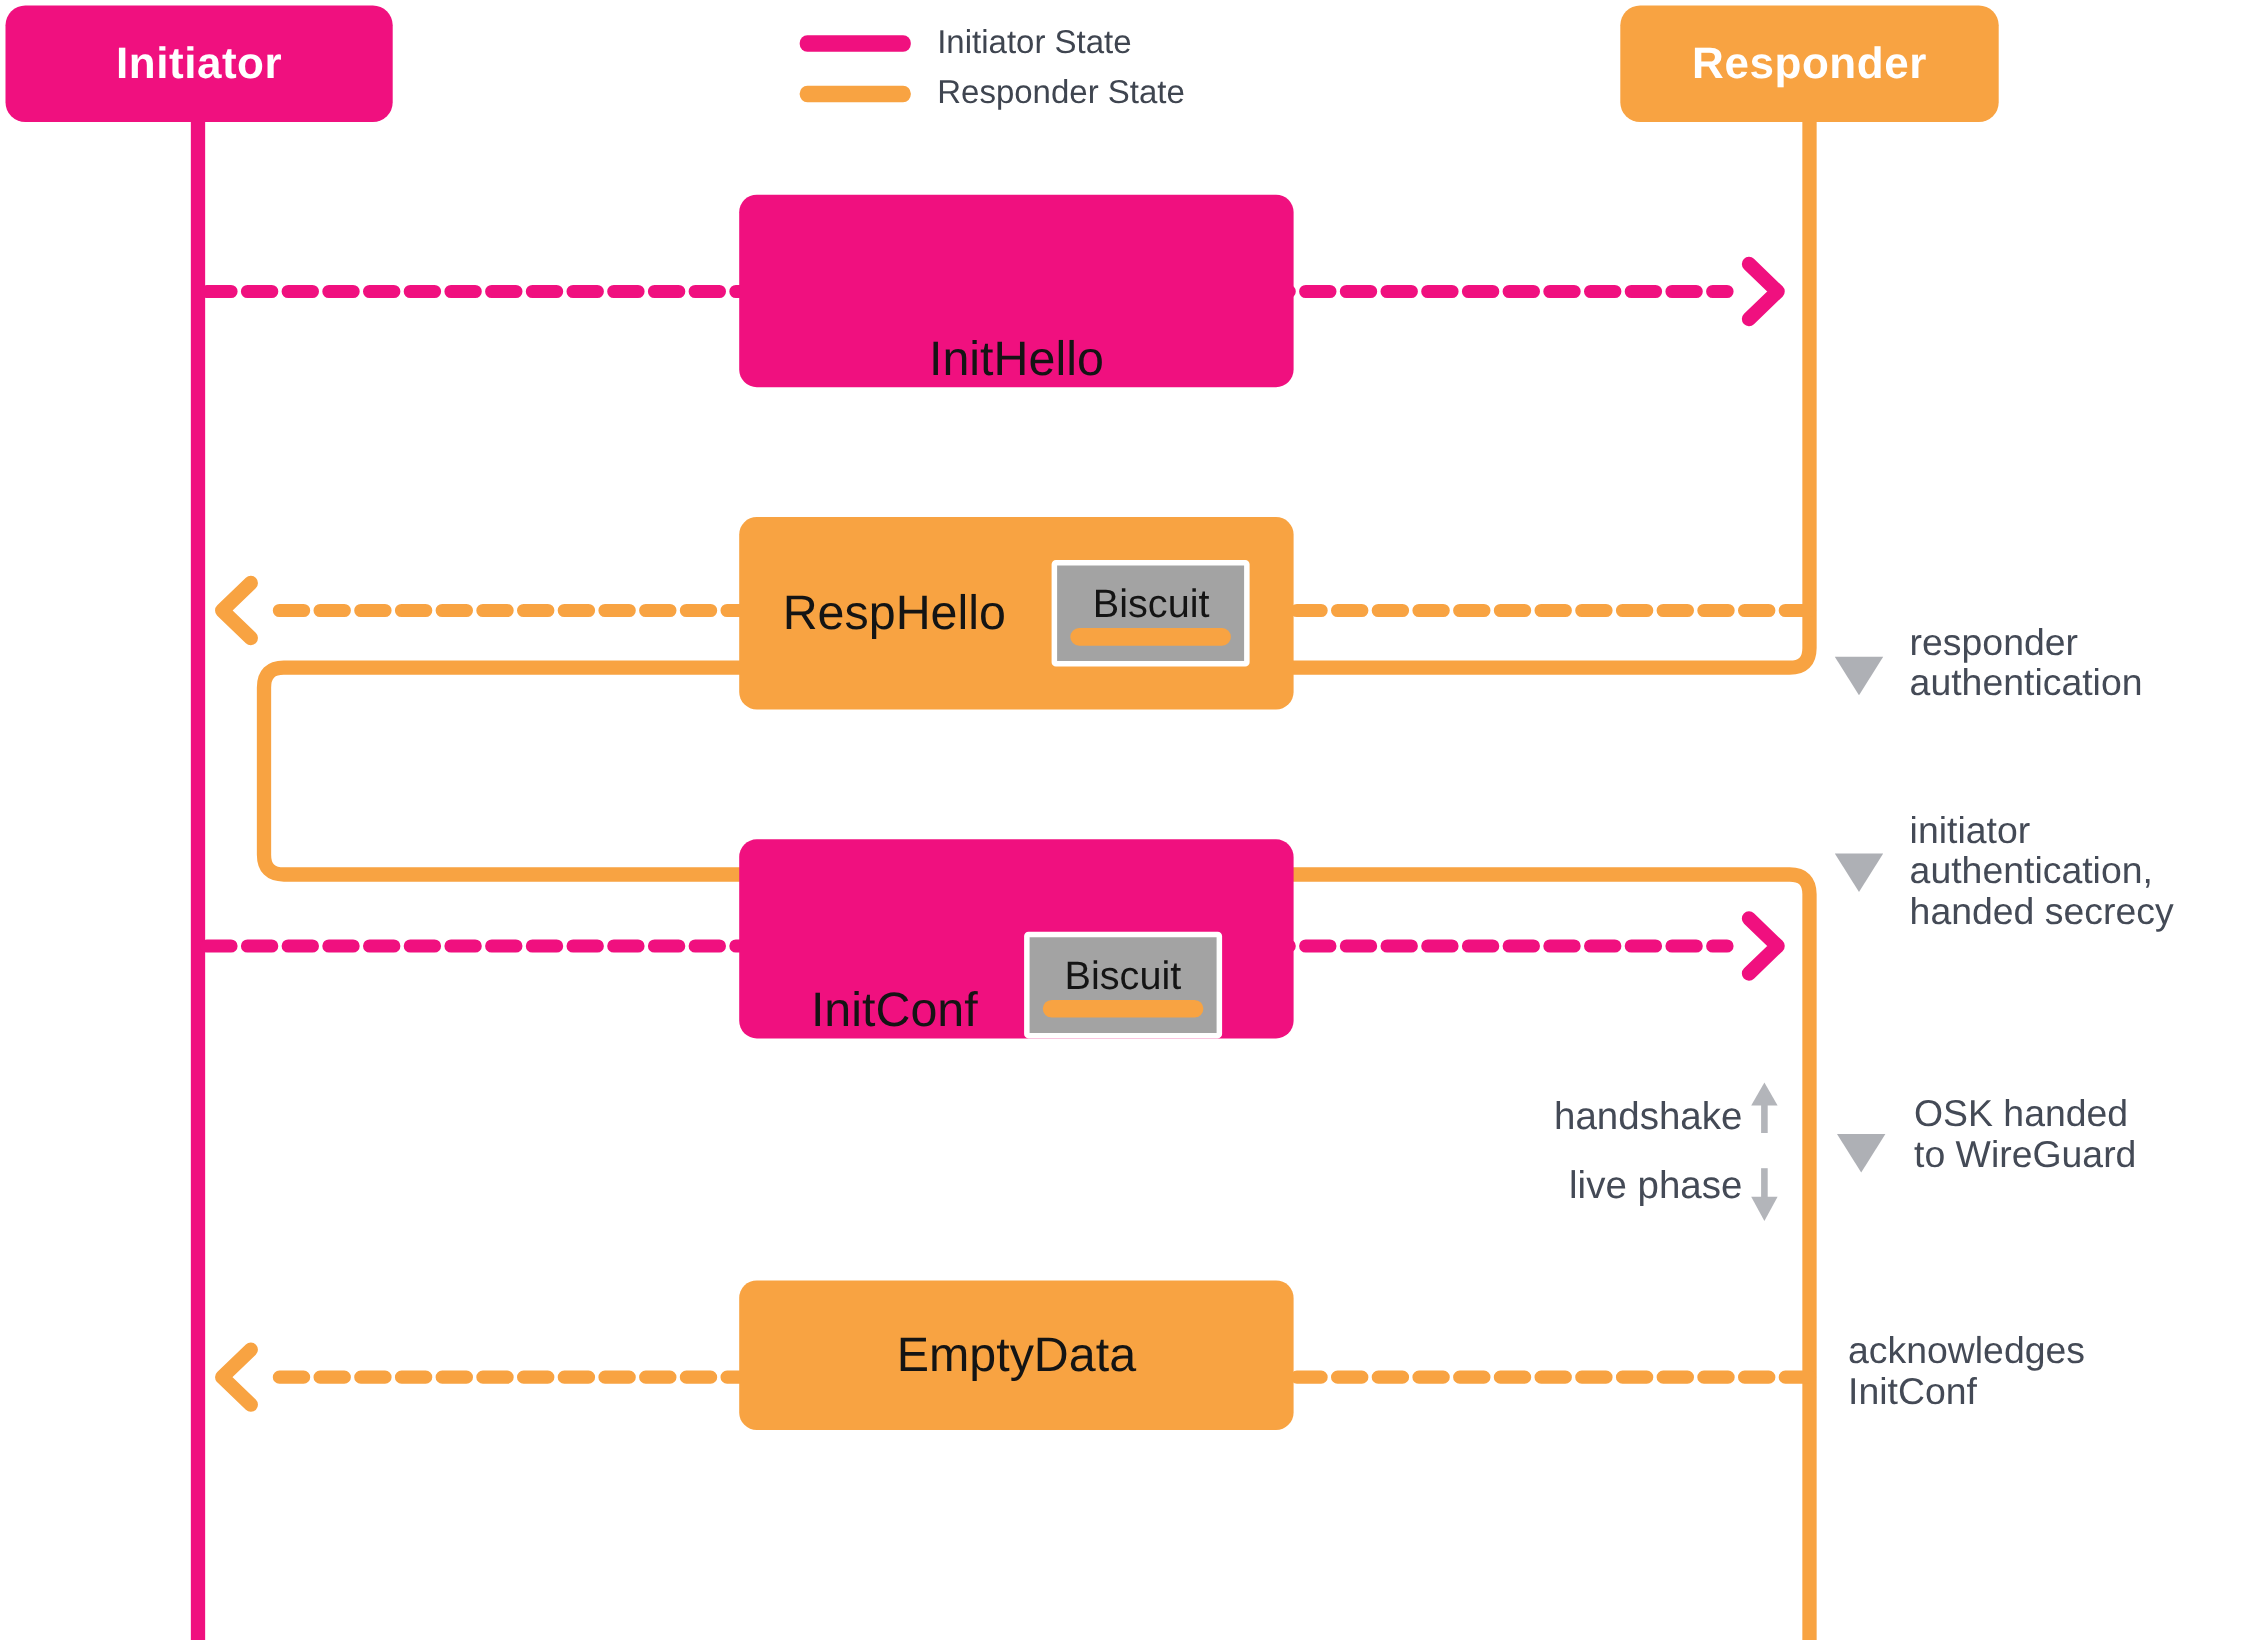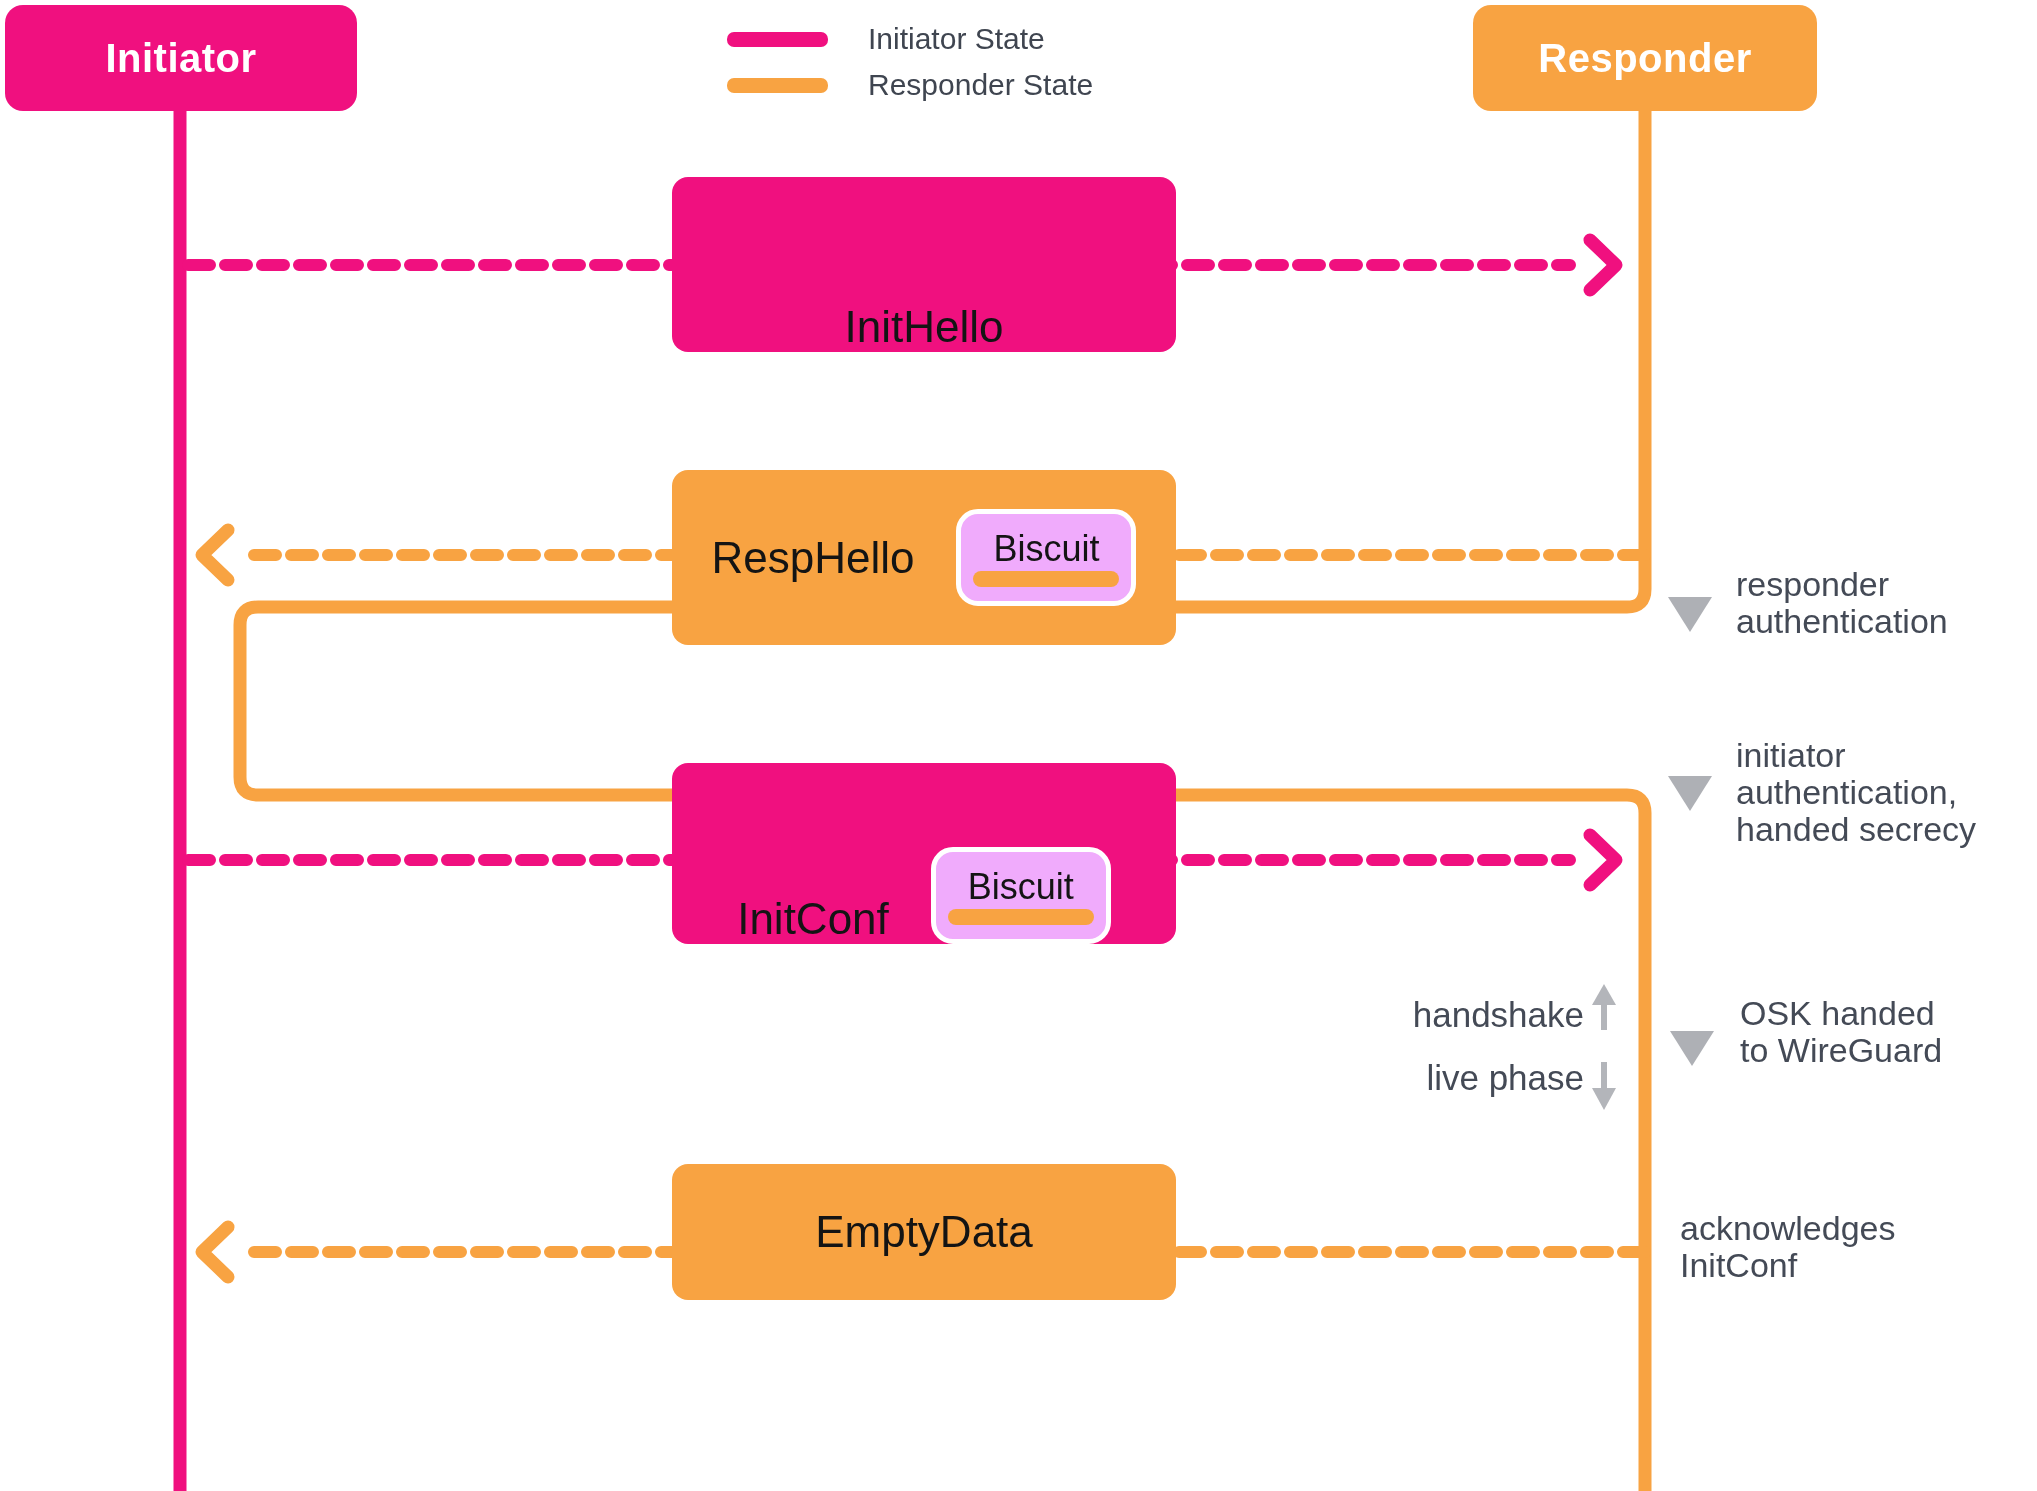--- a/index.html
+++ b/index.html
@@ -28,30 +28,30 @@
     gap:42px;
     border-radius:16px;
     font-size:44px;font-weight:500;color:#141414;
   }
   .msg.pink{background:#F0107F;align-items:flex-end;}
   .msg.orange{background:#F8A342;}
   .msg-label{white-space:nowrap;}
   
   .chip{
     width:170px;height:87px;
-    background:#f0abfc;
+    background:#a3a3a3;
     border:5px solid #ffffff;
-    border-radius:22px;
+    border-radius:4px;
     display:flex;flex-direction:column;align-items:center;justify-content:center;
   }
   .chip-label{font-size:36px;font-weight:500;color:#141414;line-height:40px;}
   .chip-bar{width:146px;height:16px;border-radius:8px;background:#F8A342;margin-top:2px;}
   
   .legend{z-index:3;display:flex;flex-direction:column;gap:16px;}
-  .legend-row{display:flex;align-items:center;gap:40px;height:30px;}
+  .legend-row{display:flex;align-items:center;gap:24px;height:30px;}
   .legend-swatch{width:101px;height:15px;border-radius:7px;}
   .legend-swatch.pink{background:#F0107F;}
   .legend-swatch.orange{background:#F8A342;}
   .legend-label{font-size:30px;color:#3F4550;}
   
   .note{
     z-index:3;
     font-size:34px;line-height:37px;color:#444A56;
     white-space:nowrap;
   }

